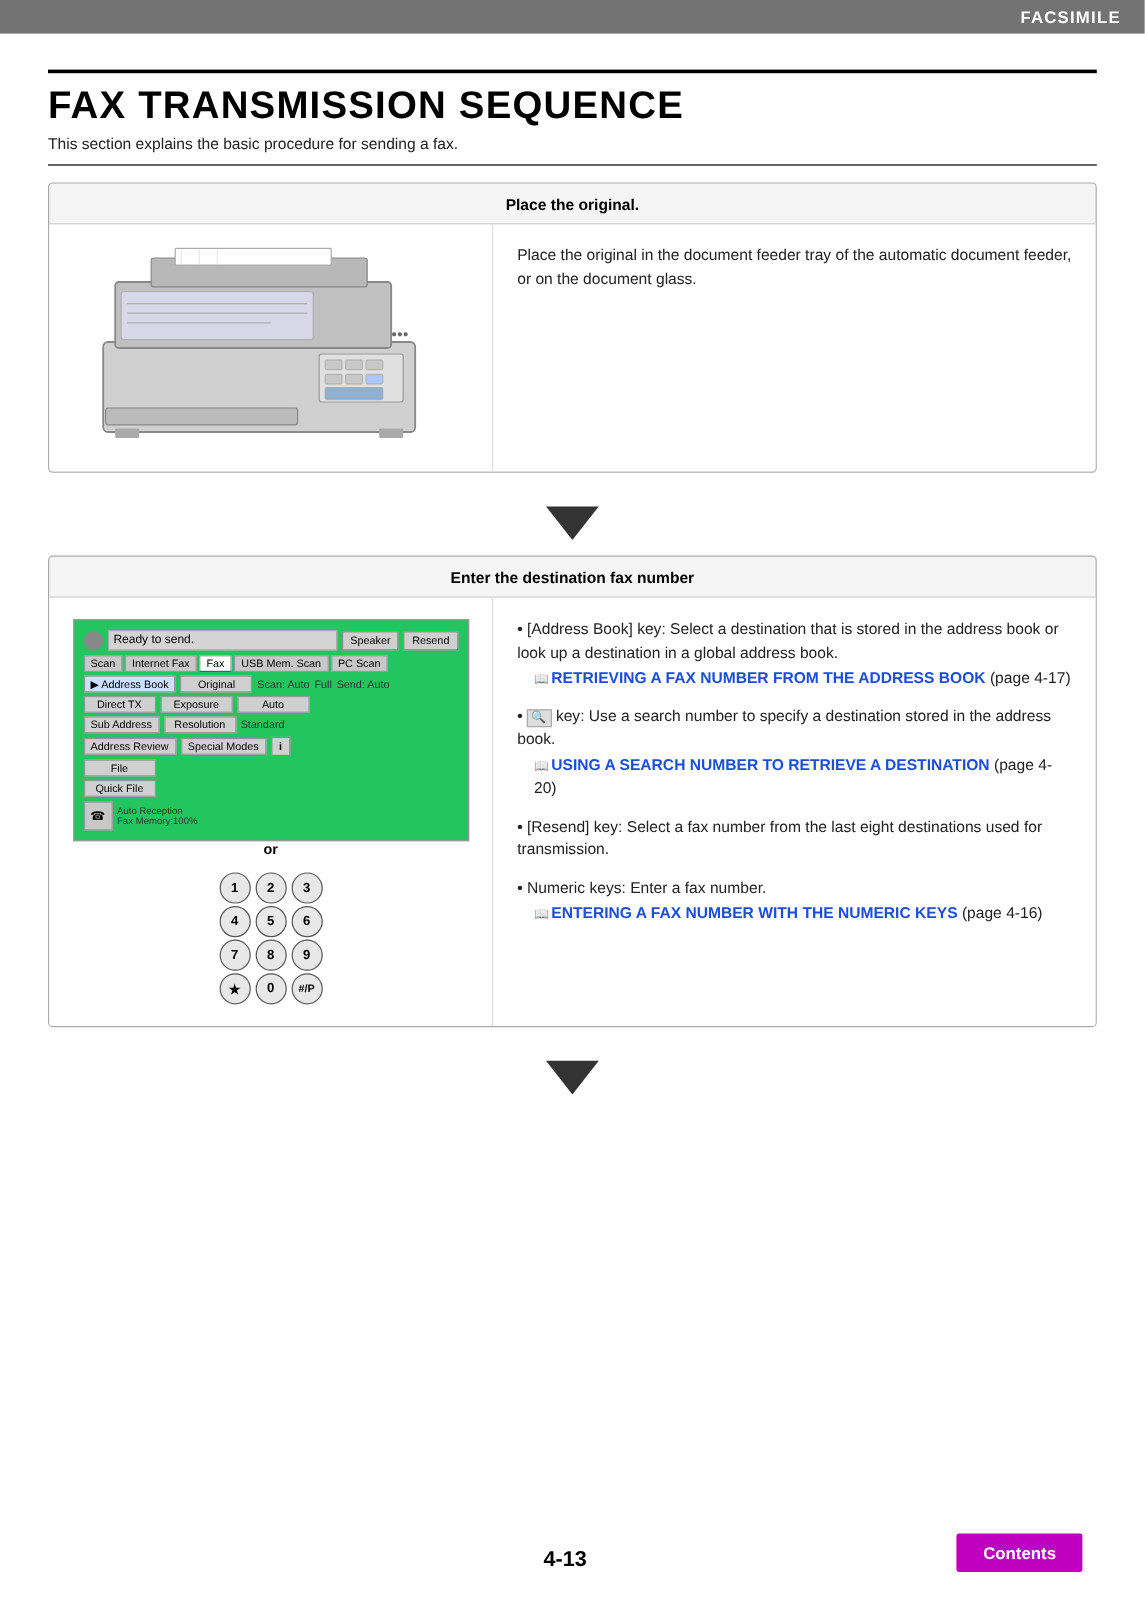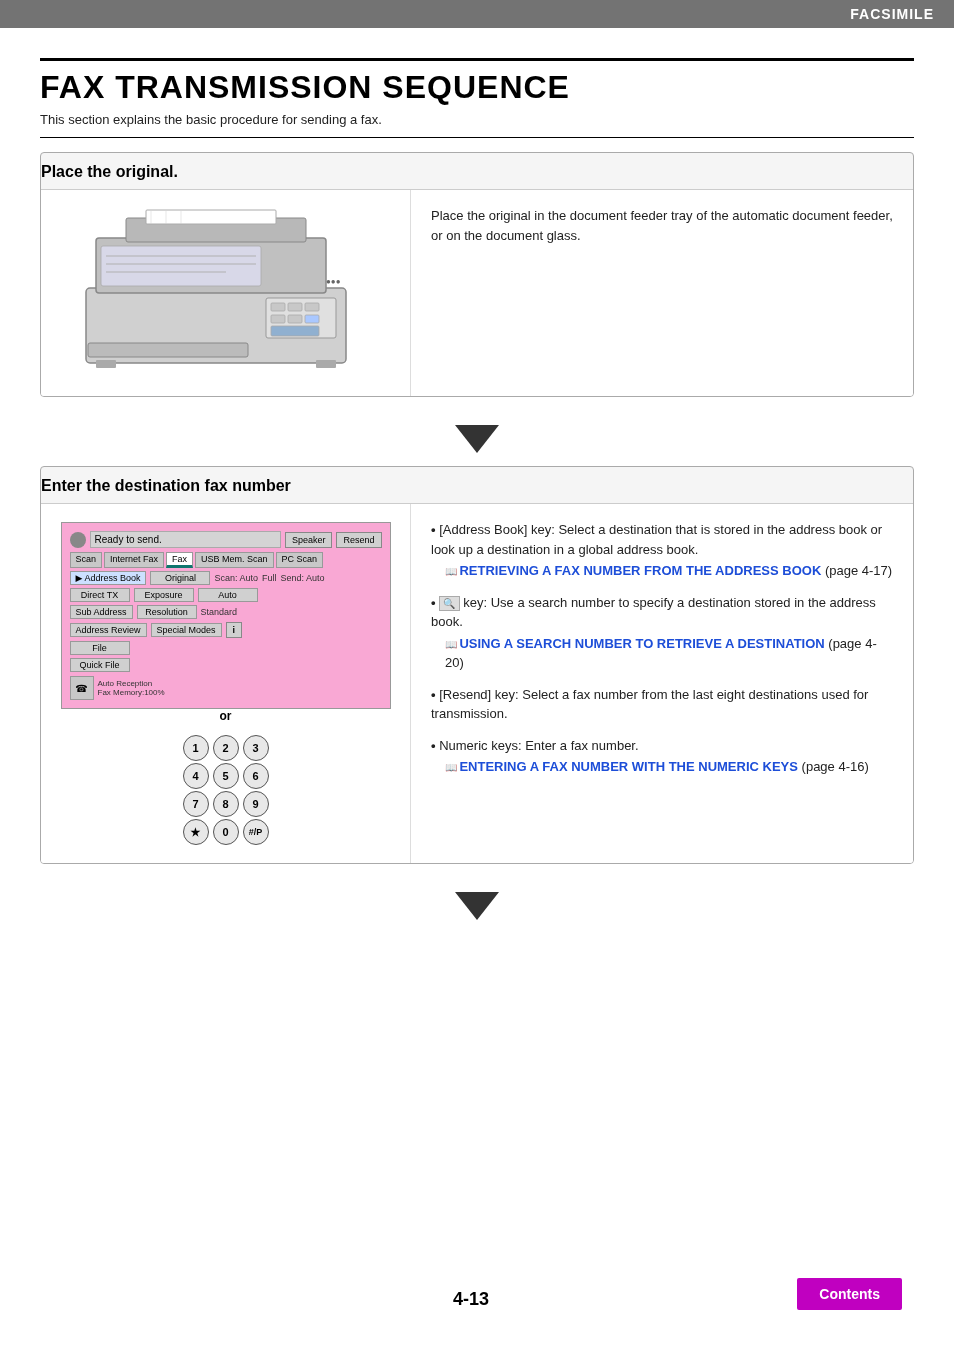--- a/index.html
+++ b/index.html
@@ -54,21 +54,22 @@
 
     
     .step-box {
       border: 1.5px solid #aaa;
       border-radius: 4px;
       background: #f5f5f5;
       margin-bottom: 18px;
       overflow: hidden;
     }
     .step-box-header {
-      font-size: 16px;
+      text-align: center;
+      font-size: 13px;
       font-weight: bold;
       padding: 10px 0 8px 0;
       color: #000;
     }
     .step-box-body {
       display: flex;
       flex-direction: row;
       background: #fff;
       border-top: 1px solid #ccc;
     }
@@ -104,21 +105,21 @@
       width: 0;
       height: 0;
       border-left: 22px solid transparent;
       border-right: 22px solid transparent;
       border-top: 28px solid #333;
     }
 
     
     .fax-panel {
       border: 1px solid #999;
-      background: #f9a8d4;
+      background: #22c55e;
       padding: 8px;
       width: 330px;
       font-size: 10px;
     }
     .fax-panel-status-row {
       display: flex;
       align-items: center;
       margin-bottom: 4px;
       gap: 4px;
     }
@@ -149,21 +150,21 @@
       margin-bottom: 3px;
     }
     .fax-tab {
       border: 1px solid #999;
       background: #c8c8c8;
       padding: 1px 5px;
       font-size: 9px;
     }
     .fax-tab.active {
       background: #fff;
-      border-bottom: 3px solid #0f766e;
+      border-bottom: 1px solid #0f766e;
     }
     .fax-row {
       display: flex;
       gap: 4px;
       margin-bottom: 3px;
       align-items: center;
     }
     .fax-label-btn {
       border: 1px solid #999;
       background: #d0d0d0;

